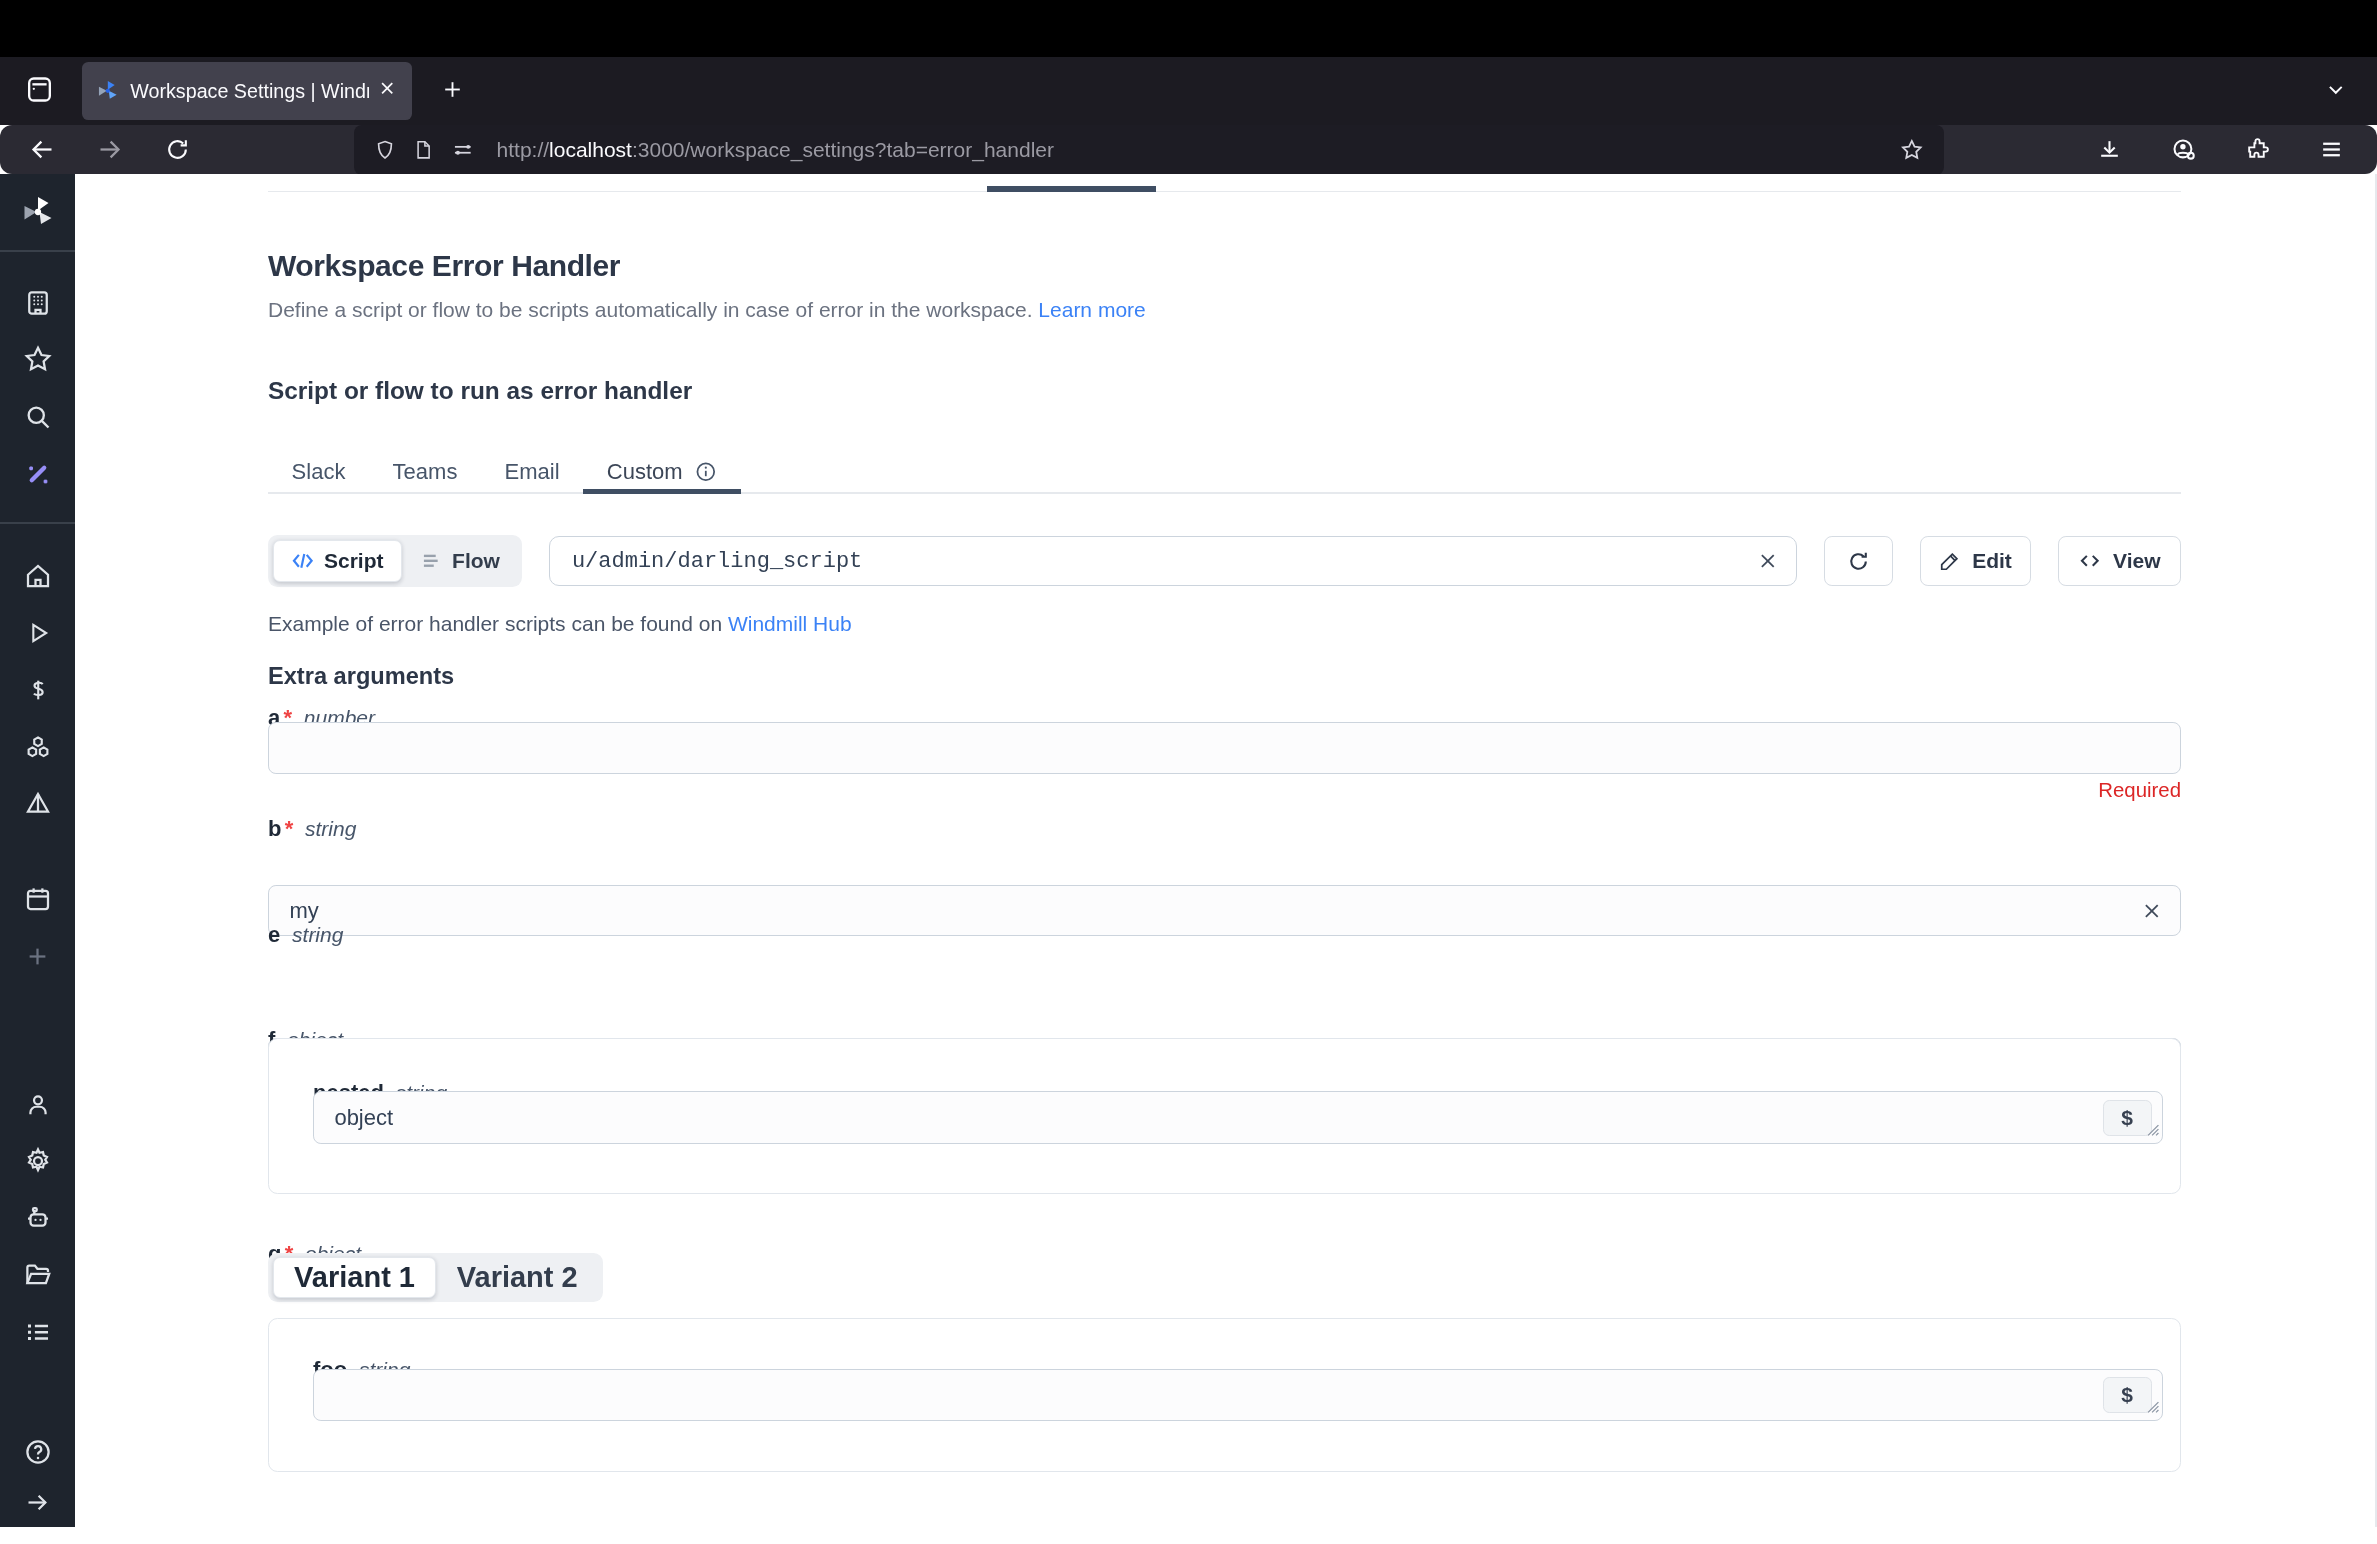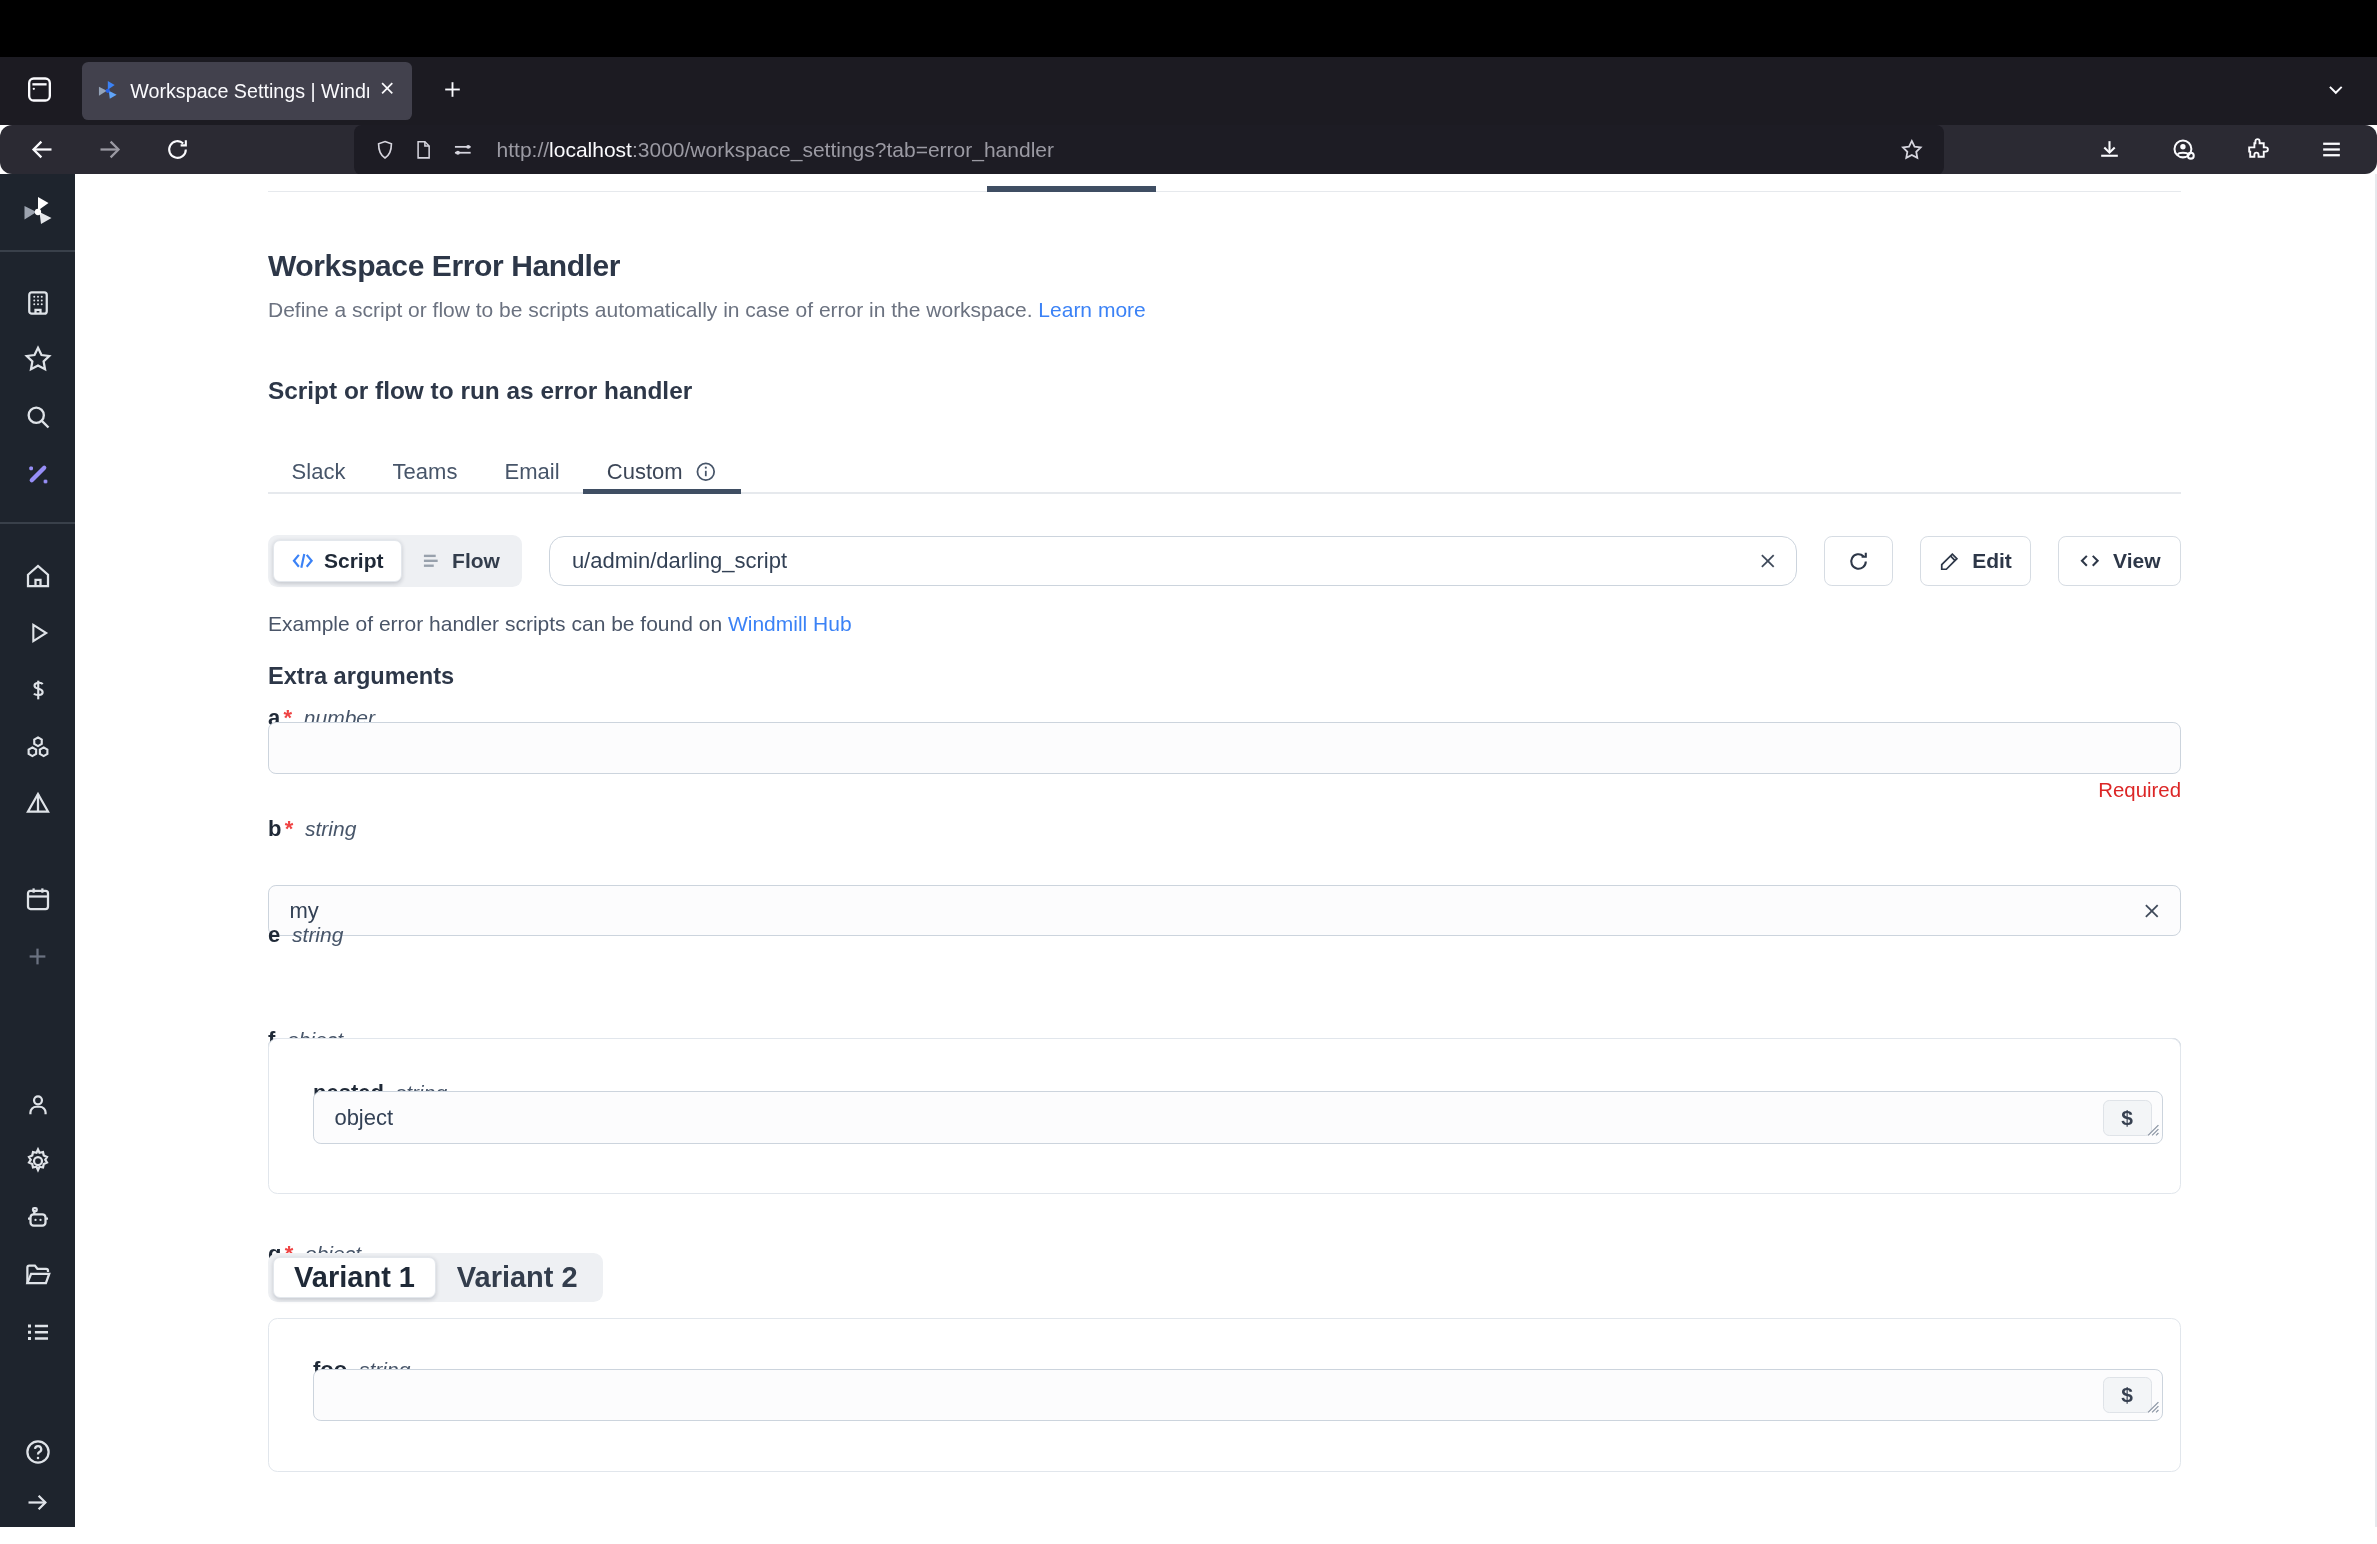--- a/index.html
+++ b/index.html
@@ -48,21 +48,21 @@
   .tab-item { position:relative; height:100%; display:flex; align-items:center; gap:11px; padding:0 23.6px; font-size:22px; color:var(--secondary); cursor:pointer; }
   .tab-item.active { color:#3c4657; }
   .tab-item.active::after { content:""; position:absolute; left:0; right:0; bottom:-2.4px; height:5.5px; background:var(--indicator); }
   .info-ic { display:flex; color:var(--secondary); }
 
   .picker-row { top:361px; height:52px; display:flex; align-items:center; gap:27px; }
   .seg-group { height:52px; background:var(--seg_bg); border-radius:9.4px; padding:4.7px; display:flex; align-items:center; flex:0 0 auto;justify-content:flex-end; }
   .seg { height:42px; display:flex; align-items:center; gap:9.4px; padding:0 17.3px; font-size:21px; font-weight:700; color:#333d4c; border-radius:7px; cursor:pointer; }
   .seg.on { background:#fff; box-shadow:0 1.6px 4.7px rgba(15,23,42,.18); border:0.8px solid var(--chip_border); color:#1f2937; }
   .path-input-wrap { position:relative; flex:1; height:50px; }
-  .text-input { width:100%; height:100%; border:1.6px solid var(--input_border); border-radius:15px; background:#fff; font-family:Liberation Sans, sans-serif; font-size:22px; color:var(--input_text); padding:0 22px; outline:none; }
+  .text-input { width:100%; height:100%; border:1.6px solid var(--input_border); border-radius:10px; background:#fff; font-family:Liberation Mono, monospace; font-size:22px; color:var(--input_text); padding:0 22px; outline:none; }
   .clear-x { position:absolute; right:17.3px; top:50%; transform:translateY(-50%); color:#3f4a5a; display:flex; cursor:pointer; }
   .btn { height:50px; display:flex; align-items:center; justify-content:center; gap:11px; background:#fff; border:1.6px solid var(--btn_border); border-radius:7.9px; font-size:21px; font-weight:600; color:var(--btn_text); cursor:pointer; flex:0 0 auto; }
   .btn.square { width:69px; }
   .btn.edit { width:111px; }
   .btn.view { width:123px; }
 
   .example-line { top:438px; font-size:21px; color:#4a5568; }
   .extra-args { top:489px; font-size:23.6px; font-weight:700; color:var(--heading); }
 
   .field-label { display:flex; align-items:baseline; gap:11.8px; }

